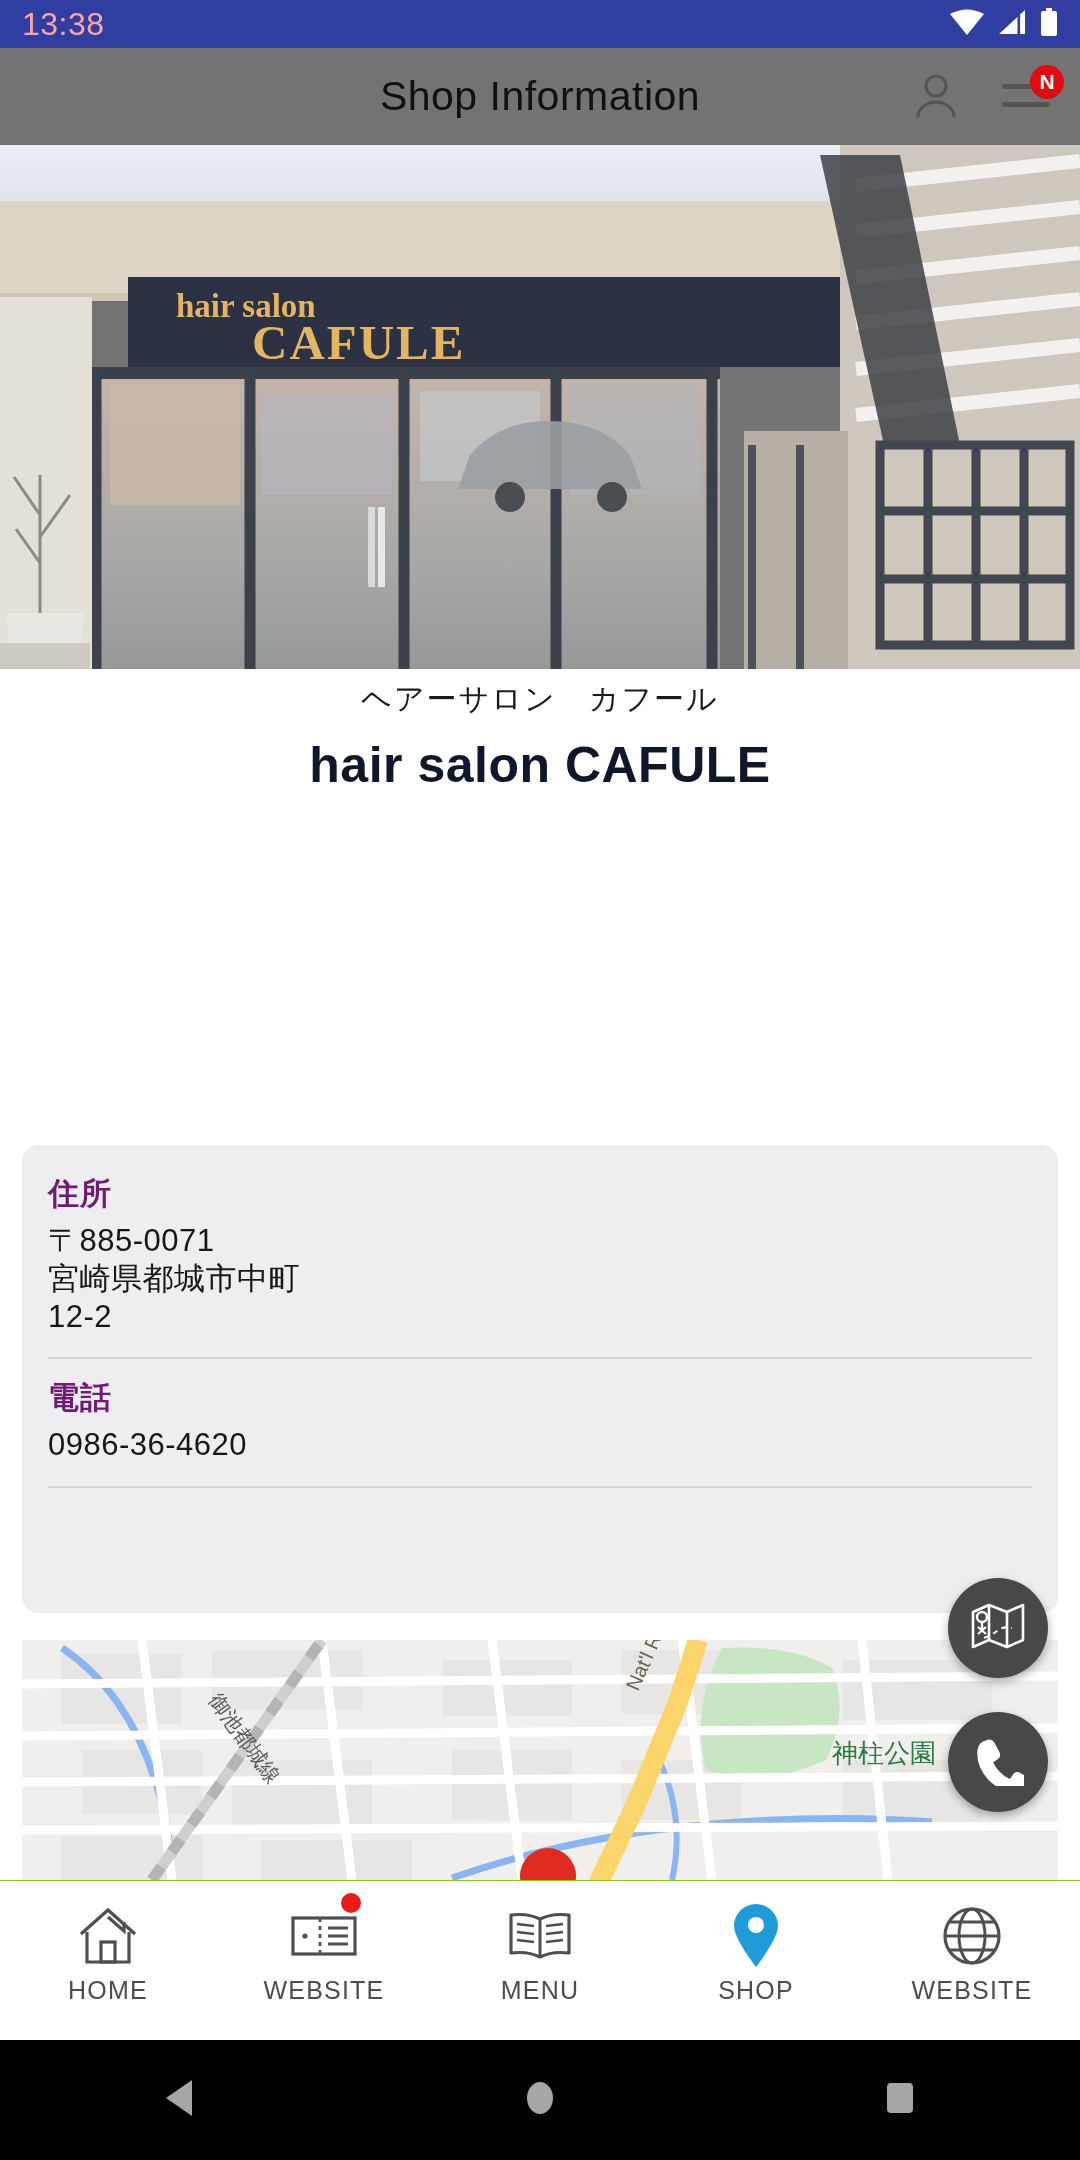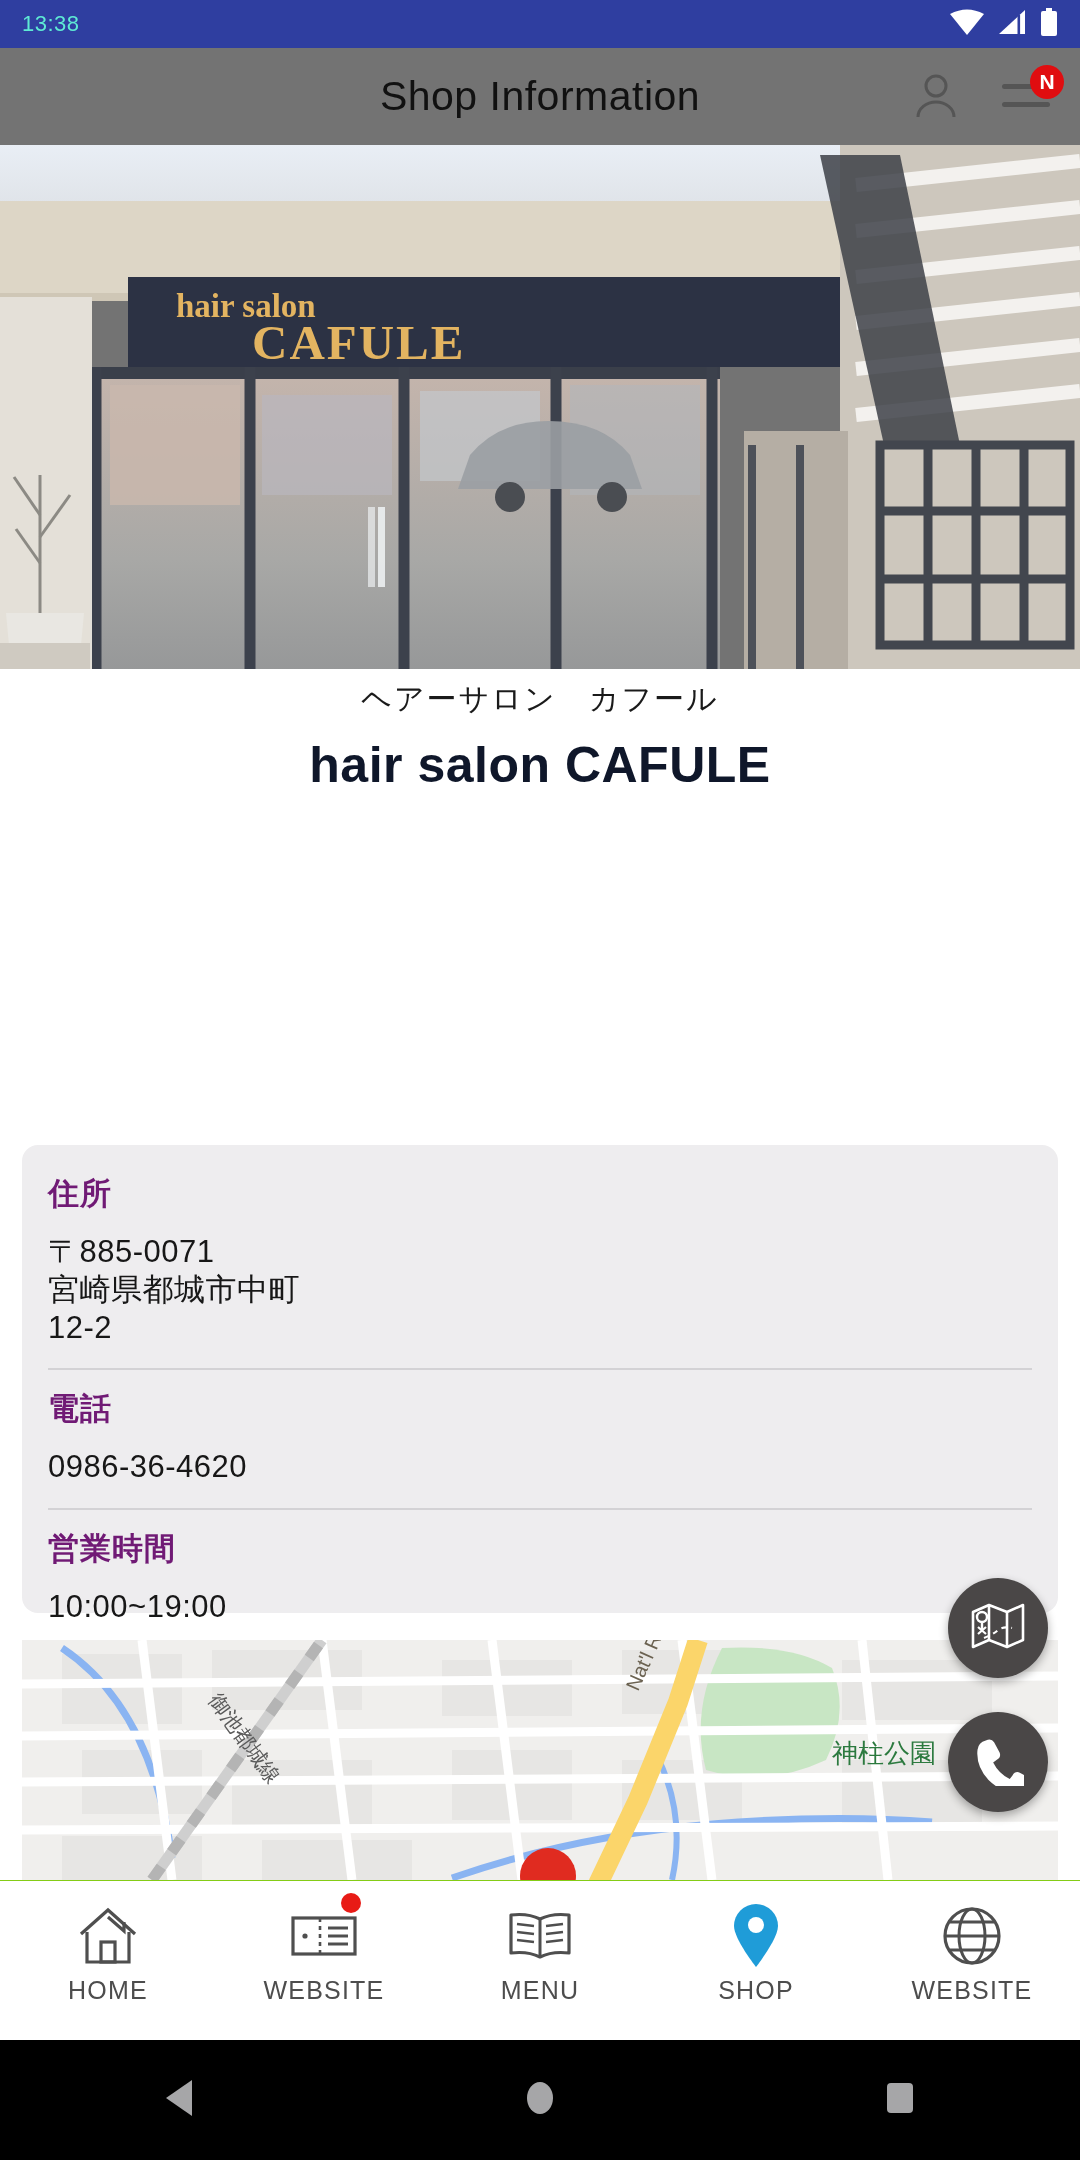--- a/index.html
+++ b/index.html
@@ -7,21 +7,21 @@
   body { font-family:"Liberation Sans", sans-serif; overflow:hidden; }
 
   .phone { position:relative; width:1080px; height:2160px; background:#fff; }
 
   
   .statusbar {
     position:absolute; top:0; left:0; width:1080px; height:48px;
     background:#2f3ea0; display:flex; align-items:center;
     justify-content:space-between; padding:0 22px;
   }
-  .status-time { color:#5eead4; font-size:22px; letter-spacing:0.5px; }
+  .status-time { color:#fca5a5; font-size:32px; letter-spacing:0.5px; }
   .status-icons { display:flex; align-items:center; gap:13px; }
 
   
   .appbar {
     position:absolute; top:48px; left:0; width:1080px; height:97px;
     background:#737373; display:flex; align-items:center;
   }
   .appbar-title {
     position:absolute; left:0; right:0; text-align:center;
     font-size:41px; color:#111; font-weight:400; letter-spacing:0.5px;
@@ -49,21 +49,21 @@
   .name-main { font-size:50px; color:#0f172a; font-weight:bold;
                margin-top:16px; letter-spacing:0.5px; }
 
   
   .info-card {
     position:absolute; top:1145px; left:22px; width:1036px; height:468px;
     background:#eeedef; border-radius:16px; padding:28px 26px 0 26px;
   }
   .info-block { padding-bottom:18px; }
   .info-label { font-size:31px; font-weight:bold; color:#701a75; letter-spacing:1px; }
-  .info-value { font-size:31px; color:#171717; line-height:1.22; margin-top:18px;
+  .info-value { font-size:31px; color:#171717; line-height:1.22; margin-top:7px;
                 letter-spacing:0.5px; }
   .divider { height:2px; background:#d3d2d5; margin:4px 0 18px 0; }
 
   
   .map { position:absolute; top:1640px; left:22px; width:1036px; height:240px;
          overflow:hidden; background:#eef0ee; }
   .map svg { display:block; width:1036px; height:240px; }
 
   
   .fab { position:absolute; width:100px; height:100px; border-radius:50%;
@@ -242,24 +242,20 @@
       <div class="info-value" style="white-space:pre-line">〒885-0071
 宮崎県都城市中町
 12-2</div>
     </div>
     <div class="divider"></div>
     <div class="info-block">
       <div class="info-label">電話</div>
       <div class="info-value">0986-36-4620</div>
     </div>
     <div class="divider"></div>
-    <div class="info-block">
-      <div class="info-label">営業時間</div>
-      <div class="info-value">10:00~19:00</div>
-    </div>
   </div>
 
   <div class="map">
     <svg viewBox="0 0 1036 240" preserveAspectRatio="none">
       <rect x="0" y="0" width="1036" height="240" fill="#f0efed"></rect>
 
       <g fill="#e7e6e4">
         <rect x="40" y="14" width="120" height="70"></rect>
           <rect x="190" y="10" width="150" height="60"></rect>
         <rect x="420" y="20" width="130" height="56"></rect>

